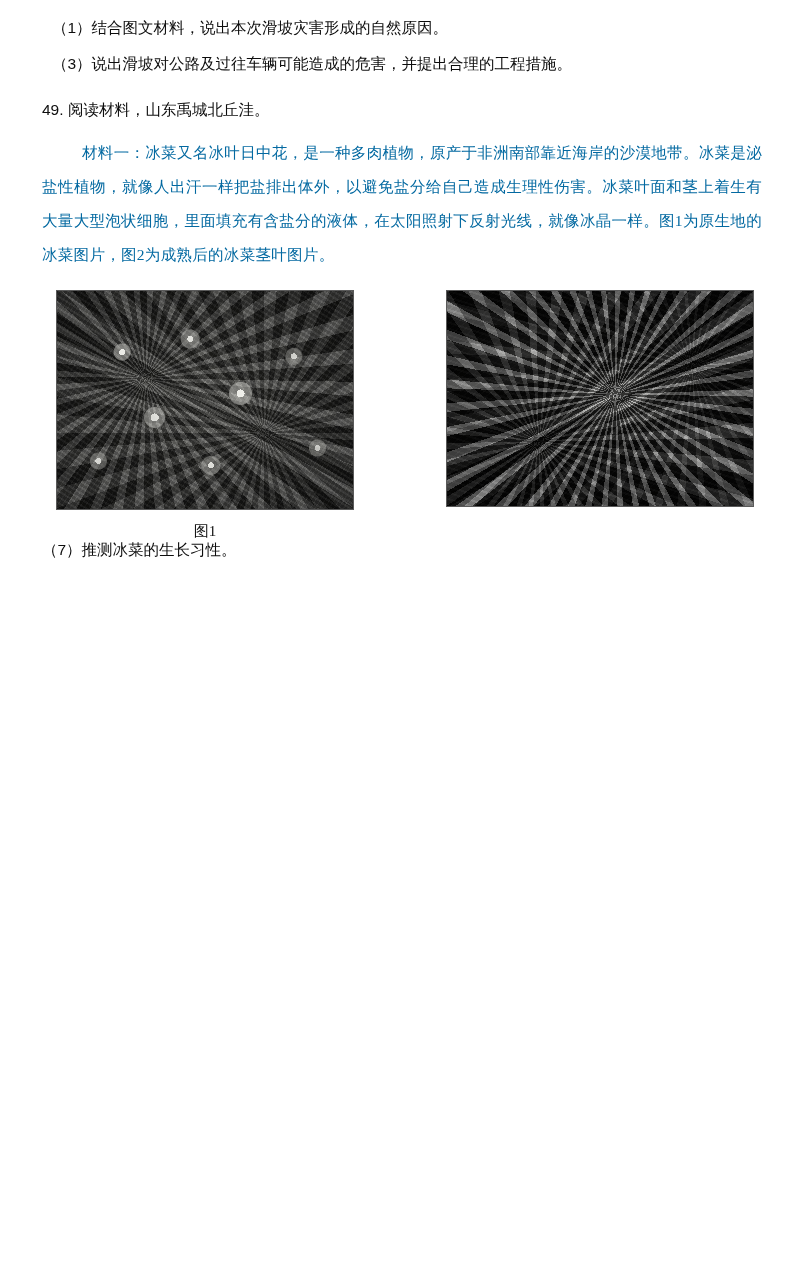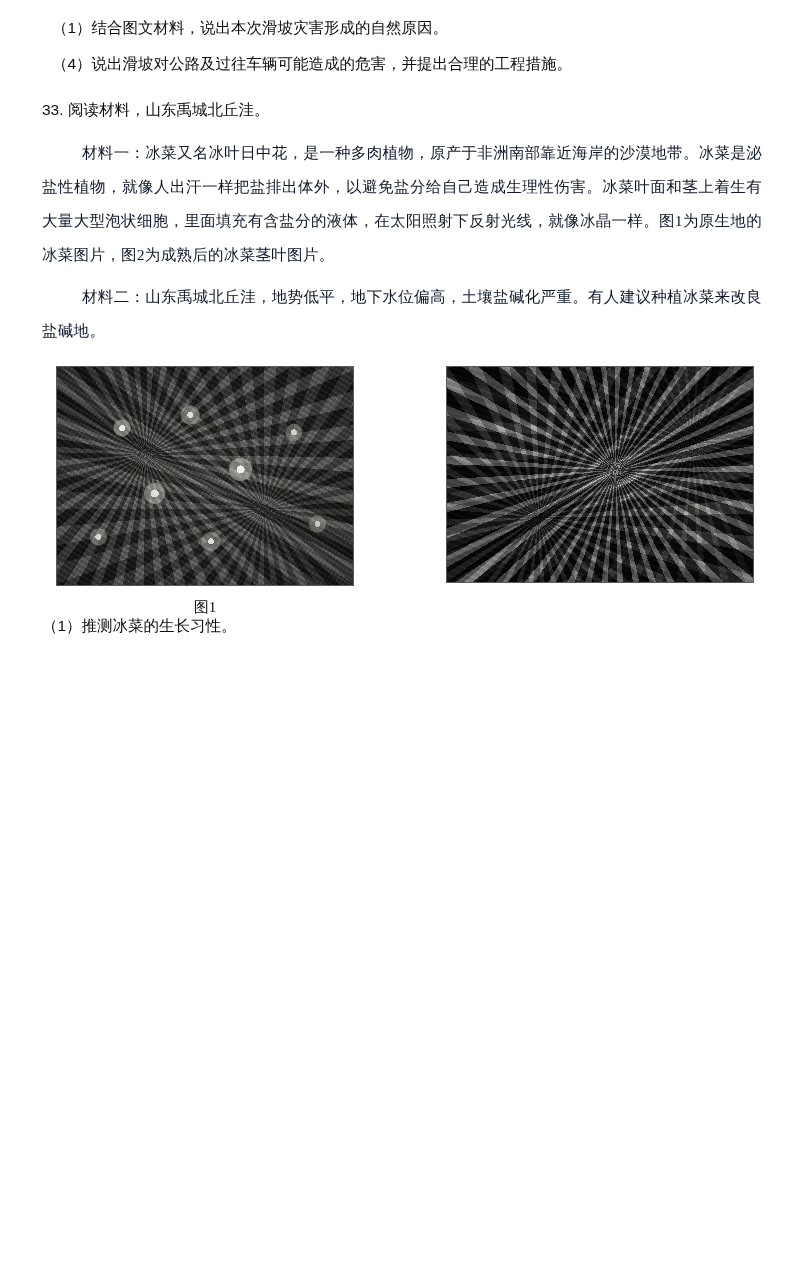--- a/index.html
+++ b/index.html
@@ -41,21 +41,21 @@
   .section-head {
     font-size: 15.5px;
     line-height: 36px;
     margin-top: 10px;
     color: #0d0d0d;
   }
   .material {
     font-family: "Liberation Serif", serif;
     font-size: 15.5px;
     line-height: 34px;
-    color: #0f172a;
+    color: #0369a1;
     text-align: justify;
     letter-spacing: 0.3px;
   }
   .mat-block {
     margin-top: 8px;
     text-indent: 40px;
   }
   .figures {
     position: relative;
     margin-top: 18px;
@@ -128,42 +128,41 @@
     line-height: 35px;
   }
 </style>
 </head>
 <body>
 
 <div class="page">
   <div class="content">
 
     <div class="q-line indent">（1）结合图文材料，说出本次滑坡灾害形成的自然原因。</div>
-    <div class="q-line indent">（4）说出滑坡对公路及过往车辆可能造成的危害，并提出合理的工程措施。</div>
+    <div class="q-line indent">（3）说出滑坡对公路及过往车辆可能造成的危害，并提出合理的工程措施。</div>
 
     <div class="section-head">
-      <span>33.</span>
+      <span>49.</span>
       <span>阅读材料，山东禹城北丘洼。</span>
     </div>
 
     <div class="material mat-block">材料一：冰菜又名冰叶日中花，是一种多肉植物，原产于非洲南部靠近海岸的沙漠地带。冰菜是泌盐性植物，就像人出汗一样把盐排出体外，以避免盐分给自己造成生理性伤害。冰菜叶面和茎上着生有大量大型泡状细胞，里面填充有含盐分的液体，在太阳照射下反射光线，就像冰晶一样。图1为原生地的冰菜图片，图2为成熟后的冰菜茎叶图片。</div>
-    <div class="material mat-block">材料二：山东禹城北丘洼，地势低平，地下水位偏高，土壤盐碱化严重。有人建议种植冰菜来改良盐碱地。</div>
 
     <div class="figures">
       <div class="fig fig1">
         <div class="fig-img">
           <div class="tex1"></div>
         </div>
         <div class="fig-caption">图1</div>
       </div>
       <div class="fig fig2">
         <div class="fig-img">
           <div class="tex2"></div>
         </div>
       </div>
     </div>
 
     <div class="q-tail">
-      <div class="q-line">（1）推测冰菜的生长习性。</div>
+      <div class="q-line">（7）推测冰菜的生长习性。</div>
     </div>
 
   </div>
 </div>
 
 </body></html>

